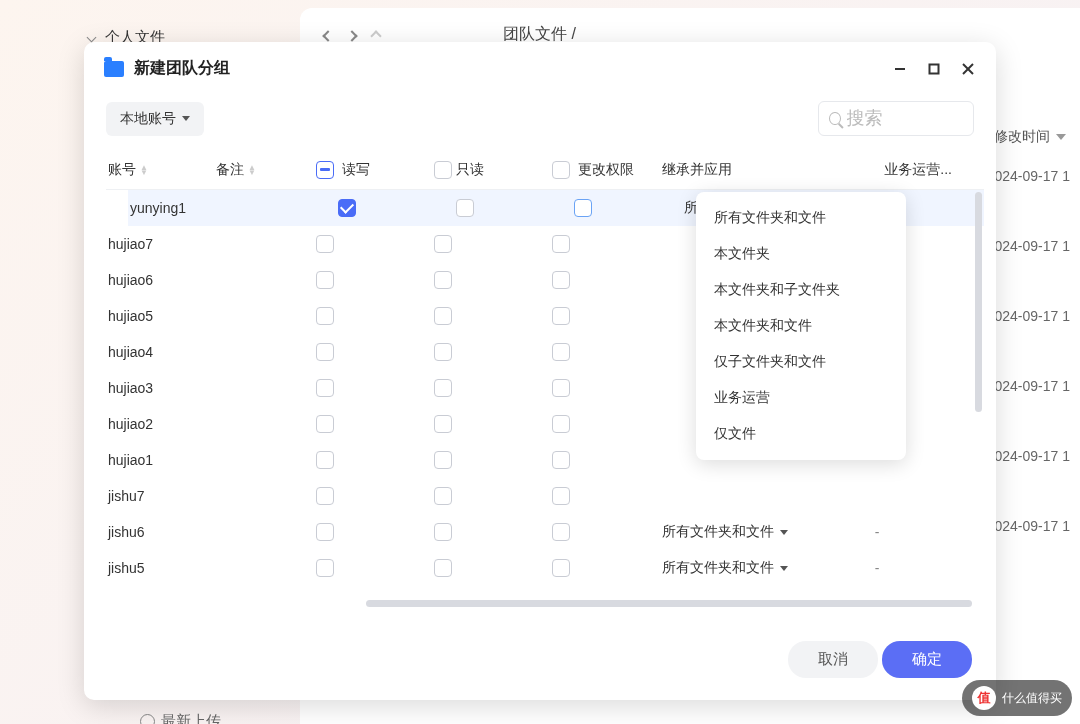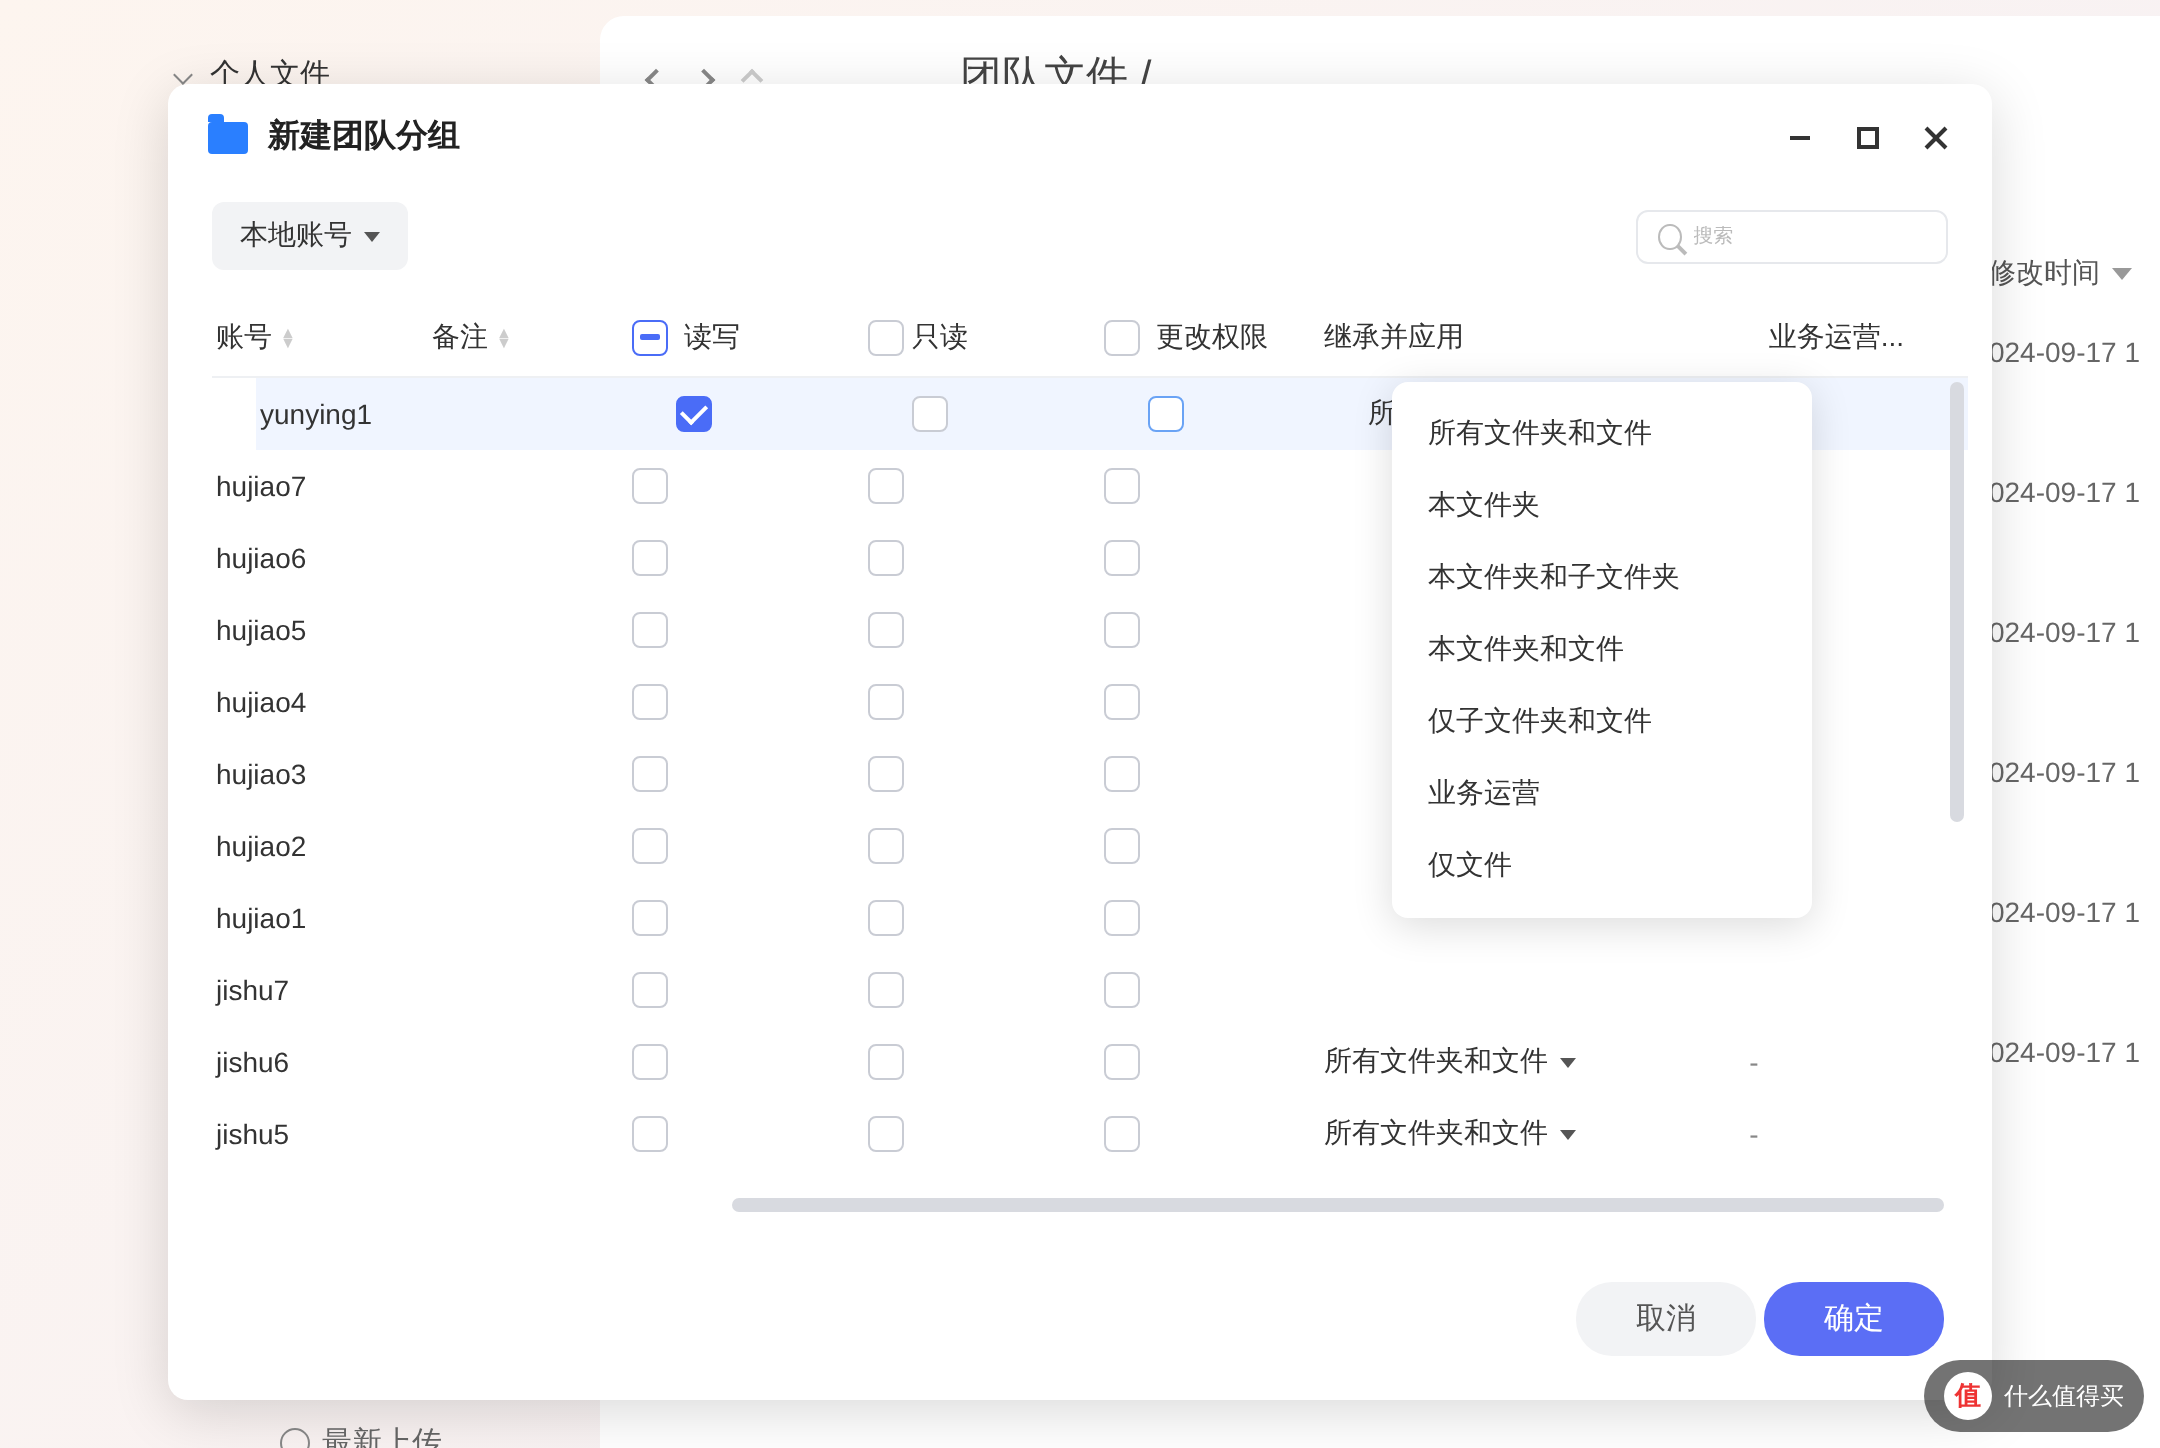--- a/index.html
+++ b/index.html
@@ -5,39 +5,39 @@
 * { box-sizing: border-box; margin: 0; padding: 0; font-family: -apple-system, "PingFang SC", "Microsoft YaHei", sans-serif; }
 body { width: 1080px; height: 724px; background: linear-gradient(135deg, #fdf5ef 0%, #f5f0f5 100%); overflow: hidden; position: relative; }
 
 
 .bg-shell { position: absolute; inset: 0; display: flex; }
 .bg-sidebar { width: 300px; padding-top: 20px; }
 .bg-sidebar-item { padding: 8px 30px 8px 88px; color: #333; font-size: 15px; display:flex; align-items:center; gap:6px;}
 .bg-main { flex: 1; background: #fff; border-radius: 12px 0 0 0; margin-top: 8px; padding: 16px 24px; color:#555; }
 .bg-nav { display: flex; align-items: center; gap: 16px; color: #888; font-size: 18px; }
 .bg-nav .arrow { cursor: pointer; }
-.bg-breadcrumb { font-size: 21px; color: #444; margin-left: 84px; }
+.bg-breadcrumb { font-size: 16px; color: #444; margin-left: 107px; }
 .bg-right-label { position:absolute; right:14px; top:128px; font-size:14px; color:#555; display:flex; align-items:center; gap:4px;}
 
 
 .modal { position: absolute; left: 84px; top: 42px; width: 912px; height: 658px; background: #fff; border-radius: 10px; box-shadow: 0 6px 28px rgba(0,0,0,0.15); display: flex; flex-direction: column; }
 .modal-header { display: flex; align-items: center; padding: 16px 20px 14px 20px; gap: 10px; }
 .modal-icon { width: 20px; height: 16px; background: #2a7fff; border-radius: 2px; position: relative; }
 .modal-icon::before { content:""; position:absolute; top:-4px; left:0; width:8px; height:4px; background:#2a7fff; border-radius:2px 2px 0 0;}
 .modal-title { font-size: 16px; font-weight: 600; color: #222; flex: 1; }
 .win-btns { display: flex; gap: 18px; align-items: center; }
 .win-btn { width: 16px; height: 16px; display:flex; align-items:center; justify-content:center; color:#333; cursor:pointer; font-size:14px;}
 .win-btn svg { width:14px; height:14px; stroke:#333; stroke-width:2; fill:none; }
 
 .modal-toolbar { display: flex; align-items: center; padding: 8px 22px 14px 22px; gap: 20px; }
 .account-type-btn { background: #f2f3f5; border: none; border-radius: 6px; padding: 8px 14px; font-size: 14px; color: #333; display: flex; align-items: center; gap: 6px; cursor: pointer; }
 .caret-down { width:0; height:0; border-left:4px solid transparent; border-right:4px solid transparent; border-top:5px solid #555; }
 .spacer { flex: 1; }
 .search-box { width: 156px; border: 1px solid #e6e8ec; border-radius: 6px; padding: 6px 10px; display: flex; align-items: center; gap: 6px; color: #aaa; font-size: 14px; }
-.search-box input { border: none; outline: none; width: 100%; font-size: 10px; background:transparent; }
+.search-box input { border: none; outline: none; width: 100%; font-size: 18px; background:transparent; }
 .search-box input::placeholder { color:#bbb; }
 
 .table-wrap { flex: 1; padding: 0 12px 0 22px; overflow: hidden; position: relative; }
 .table-head { display: flex; align-items: center; height: 40px; font-size: 14px; color: #333; border-bottom: 1px solid #eef0f3; }
 .col-account { width: 110px; padding-left: 2px; display:flex; align-items:center; gap:4px;}
 .col-remark { width: 100px; display:flex; align-items:center; gap:4px;}
 .col-rw { width: 118px; text-align:left; display:flex; align-items:center; gap:8px;}
 .col-ro { width: 118px; display:flex; align-items:center; gap:4px;}
 .col-chg { width: 94px; display:flex; gap:8px;}
 .col-inherit { width: 172px; padding-left: 16px;}

